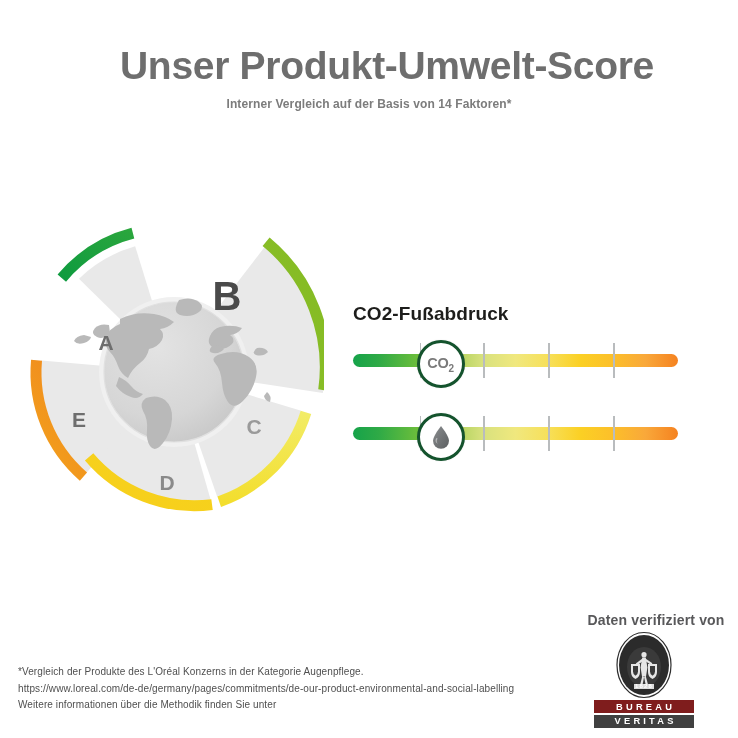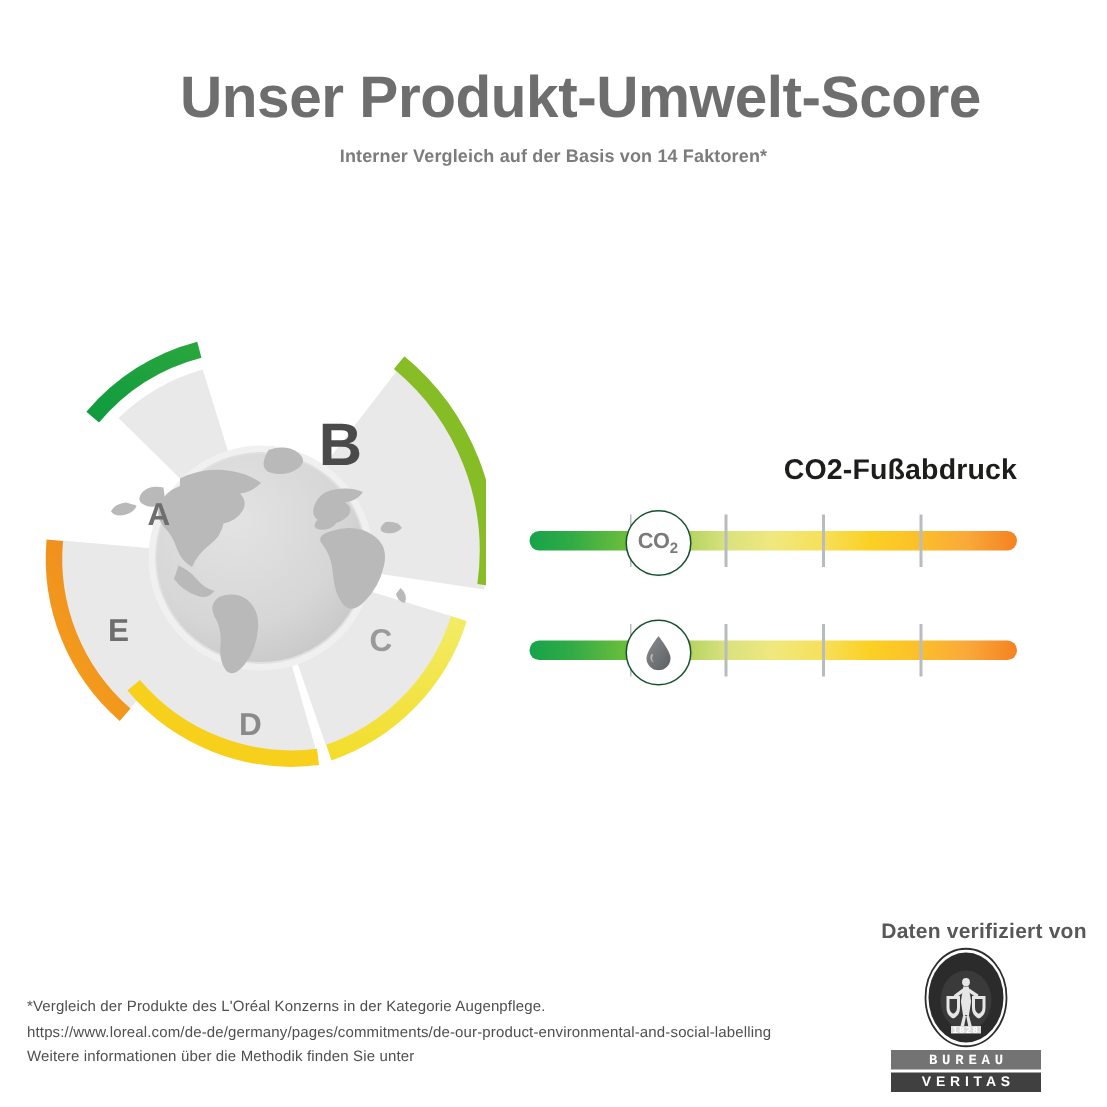--- a/index.html
+++ b/index.html
@@ -50,21 +50,21 @@
         #f9a83a 90%, #f58220 100%);
   }
   .tick{
     position:absolute;top:2px;width:1.5px;height:35px;
     background:#b9bcbe;
   }
   .marker{
     position:absolute;top:-1px;
     width:42px;height:42px;border-radius:50%;
     background:#ffffff;
-    border:1px solid #14532d;
+    border:3px solid #14532d;
     box-shadow:0 0 2px rgba(0,0,0,.08);
     display:flex;align-items:center;justify-content:center;
   }
   .marker-text{
     font-size:14.5px;font-weight:bold;color:#7a7a7a;letter-spacing:-.2px;
   }
   .marker-text sub{font-size:10px;}
 
   
   .footnotes{
@@ -80,21 +80,21 @@
     position:absolute;left:12px;top:0;width:168px;text-align:center;
     font-size:14px;font-weight:bold;color:#58585a;letter-spacing:.15px;
   }
   .bv-seal{position:absolute;left:50%;top:19px;transform:translateX(-50%);}
   .bv-bars{position:absolute;left:50%;top:88px;transform:translateX(-50%);width:100px;}
   .bv-bar{
     height:13px;display:flex;align-items:center;justify-content:center;
     font-size:9.3px;font-weight:bold;color:#ffffff;letter-spacing:3.2px;
     text-indent:3.2px;
   }
-  .bv-bar.green{background:#737373;font-family:Liberation Mono, monospace;}
+  .bv-bar.green{background:#7f1d1d;}
   .bv-bar.red{background:#404040;margin-top:1.5px;}
 </style>
 </head>
 <body>
 
 <div id="page">
 
   <div class="title">Unser Produkt-Umwelt-Score</div>
   <div class="subtitle">Interner Vergleich auf der Basis von 14 Faktoren*</div>
 
@@ -189,21 +189,21 @@
       </g>
 
       <text x="82" y="128" font-family="Liberation Sans, sans-serif" font-size="21" font-weight="bold" fill="#6e6e6e" text-anchor="middle">A</text>
       <text x="203" y="88" font-family="Liberation Sans, sans-serif" font-size="40" font-weight="bold" fill="#4a4a4a" text-anchor="middle">B</text>
       <text x="230" y="212" font-family="Liberation Sans, sans-serif" font-size="21" font-weight="bold" fill="#9a9a9a" text-anchor="middle">C</text>
       <text x="143" y="268" font-family="Liberation Sans, sans-serif" font-size="21" font-weight="bold" fill="#8a8a8a" text-anchor="middle">D</text>
       <text x="55" y="205" font-family="Liberation Sans, sans-serif" font-size="21" font-weight="bold" fill="#6e6e6e" text-anchor="middle">E</text>
     </svg>
   </div>
 
-  <div class="metric" style="left:353px;top:303px;text-align:right;">
+  <div class="metric" style="left:353px;top:303px;">
     <div class="metric-label">CO2-Fußabdruck</div>
     <div class="bar-wrap">
       <div class="bar"></div>
       <div class="tick" style="left:20.5%"></div>
       <div class="tick" style="left:40%"></div>
       <div class="tick" style="left:60%"></div>
       <div class="tick" style="left:80%"></div>
       <div class="marker" style="left:26%;margin-left:-21px;">
         <span class="marker-text">CO<sub>2</sub></span>
       </div>

